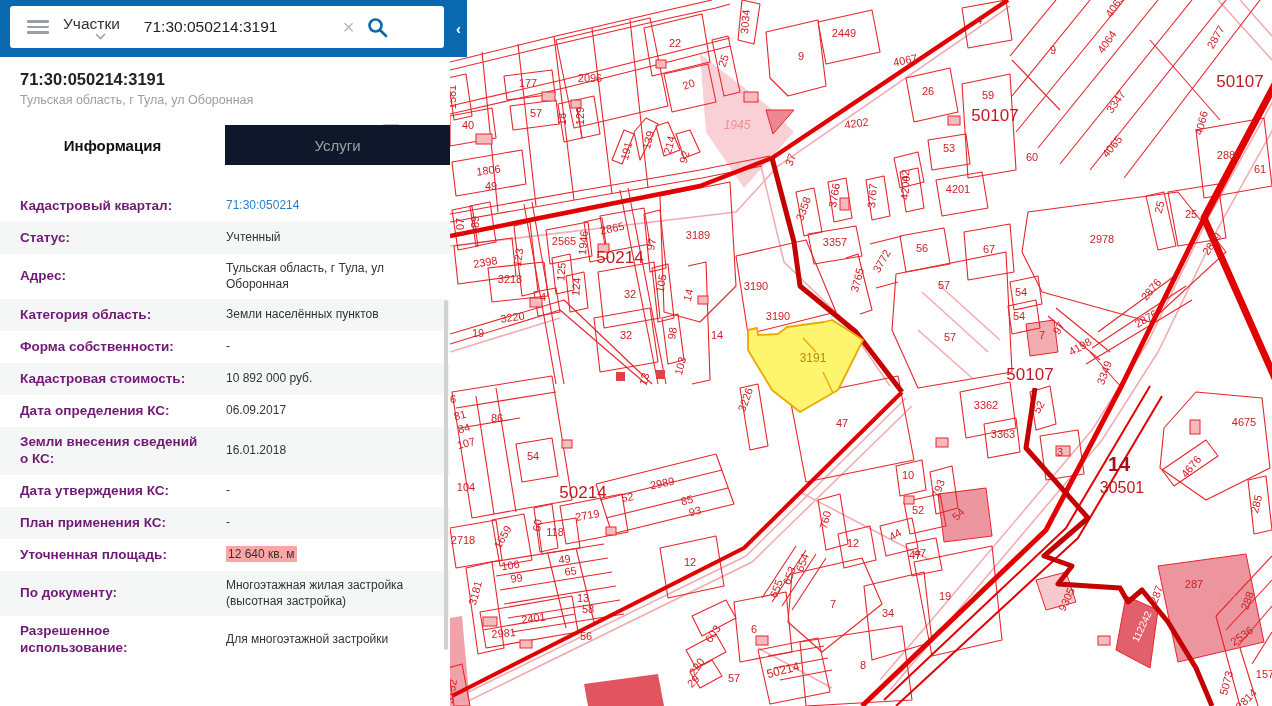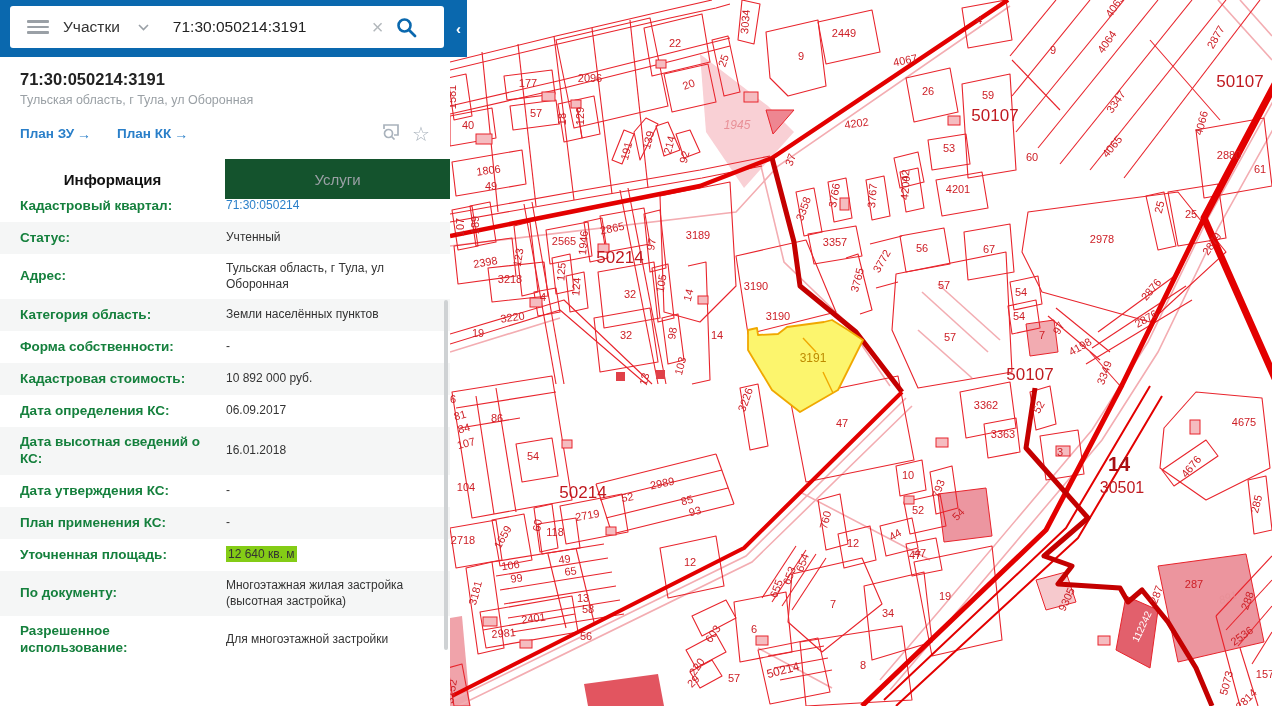--- a/index.html
+++ b/index.html
@@ -7,49 +7,49 @@
        font-family:"Liberation Sans","DejaVu Sans",sans-serif;-webkit-font-smoothing:antialiased;}
   
   #panel{position:absolute;left:0;top:0;width:450px;height:706px;background:#fff;z-index:5;}
   #topbar{position:absolute;left:0;top:0;width:450px;height:57px;background:#0a68ae;}
   #collapse-tab{position:absolute;left:450px;top:0;width:17px;height:57px;background:#0a68ae;z-index:6;
       color:#fff;font-size:15px;font-weight:bold;display:flex;align-items:center;justify-content:center;cursor:pointer;}
   #searchbox{position:absolute;left:10px;top:6px;width:434px;height:42px;background:#fff;border-radius:3px;
       display:flex;align-items:center;}
   .burger{width:22px;height:14px;display:flex;flex-direction:column;justify-content:space-between;margin:0 14px 0 17px;cursor:pointer;}
   .burger div{height:2.6px;background:#9aa0a6;border-radius:1px;}
-  #cat{display:flex;align-items:center;cursor:pointer;}
+  #cat{display:flex;align-items:center;cursor:pointer;flex-direction:column;}
   #cat .lbl{font-size:15.5px;color:#333;}
   #cat svg{margin-left:18px;}
   #query{border:none;outline:none;font-size:15.5px;color:#222;margin-left:22px;width:195px;
       font-family:"Liberation Sans",sans-serif;background:transparent;}
   #clear-x{color:#b3b8bc;font-size:20px;margin-left:2px;cursor:pointer;line-height:1;}
   #mag{margin-left:12px;cursor:pointer;display:flex;}
   
   #hdr{position:absolute;left:0;top:57px;width:450px;background:#fff;}
   #kadnum{font-size:16.5px;font-weight:bold;color:#222;margin:13px 0 0 20px;}
   #addr{font-size:12.5px;color:#9aa0a5;margin:4px 0 0 20px;}
   #linkrow{display:flex;align-items:center;margin:16px 20px 0 20px;font-weight:bold;}
   .plink{font-size:13.5px;color:#2a7fc9;cursor:pointer;margin-right:26px;display:flex;align-items:center;}
   .plink .ar{margin-left:3px;font-size:14px;}
   #hdricons{margin-left:auto;display:flex;align-items:center;gap:11px;}
   #star{color:#a9b2bc;font-size:20px;cursor:pointer;line-height:1;}
   
-  #tabs{position:absolute;left:0;top:159px;width:450px;height:40px;display:flex;}
+  #tabs{position:absolute;left:0;top:125px;width:450px;height:40px;display:flex;}
   .tab{width:225px;display:flex;align-items:center;justify-content:center;font-size:15px;cursor:pointer;}
   .tab.on{background:#fff;color:#111;font-weight:bold;}
-  .tab.off{background:#14532d;color:#9aa0a5;}
+  .tab.off{background:#0f172a;color:#9aa0a5;}
   
   #rows{position:absolute;left:0;top:190px;width:450px;}
   .irow{display:flex;align-items:center;padding:7px 0;min-height:18px;}
   .irow:nth-child(even){background:#f5f6f6;}
-  .irow .k{width:186px;margin-left:20px;font-size:13.5px;font-weight:bold;color:#15803d;line-height:1.25;}
+  .irow .k{width:186px;margin-left:20px;font-size:13.5px;font-weight:bold;color:#701a75;line-height:1.25;}
   .irow .v{width:214px;margin-left:20px;font-size:12px;color:#333;line-height:1.3;}
   .irow .v.link{color:#2a7fc9;cursor:pointer;}
-  .hl{background:#84cc16;padding:1px 2px;}
+  .hl{background:#fca5a5;padding:1px 2px;}
   #scrollthumb{position:absolute;left:444px;top:300px;width:4px;height:350px;background:#cfd2d4;border-radius:2px;z-index:6;}
   
   #map{position:absolute;left:450px;top:0;width:822px;height:706px;background:#fff;cursor:default;}
   text{font-family:"Liberation Sans","DejaVu Sans",sans-serif;}
   .tl{stroke:#e8242c;stroke-width:1.1;fill:none;stroke-linejoin:round;}
   .tk{stroke:#e30000;fill:none;stroke-linejoin:round;}
   .bd{stroke:#c40000;fill:none;stroke-linejoin:round;}
   .pk{stroke:#f3adb2;stroke-width:1.6;fill:none;}
   .bld{fill:#f5bcc0;stroke:#e8242c;stroke-width:1;}
   .solid{fill:#e04048;}
@@ -547,21 +547,21 @@
       </div>
       <div class="irow">
         <div class="k">Кадастровая стоимость:</div>
         <div class="v">10 892 000 руб.</div>
       </div>
       <div class="irow">
         <div class="k">Дата определения КС:</div>
         <div class="v">06.09.2017</div>
       </div>
       <div class="irow">
-        <div class="k">Дата высотная сведений о КС:</div>
+        <div class="k">Земли внесения сведений о КС:</div>
         <div class="v">16.01.2018</div>
       </div>
       <div class="irow">
         <div class="k">Дата утверждения КС:</div>
         <div class="v">-</div>
       </div>
       <div class="irow">
         <div class="k">План применения КС:</div>
         <div class="v">-</div>
       </div>

